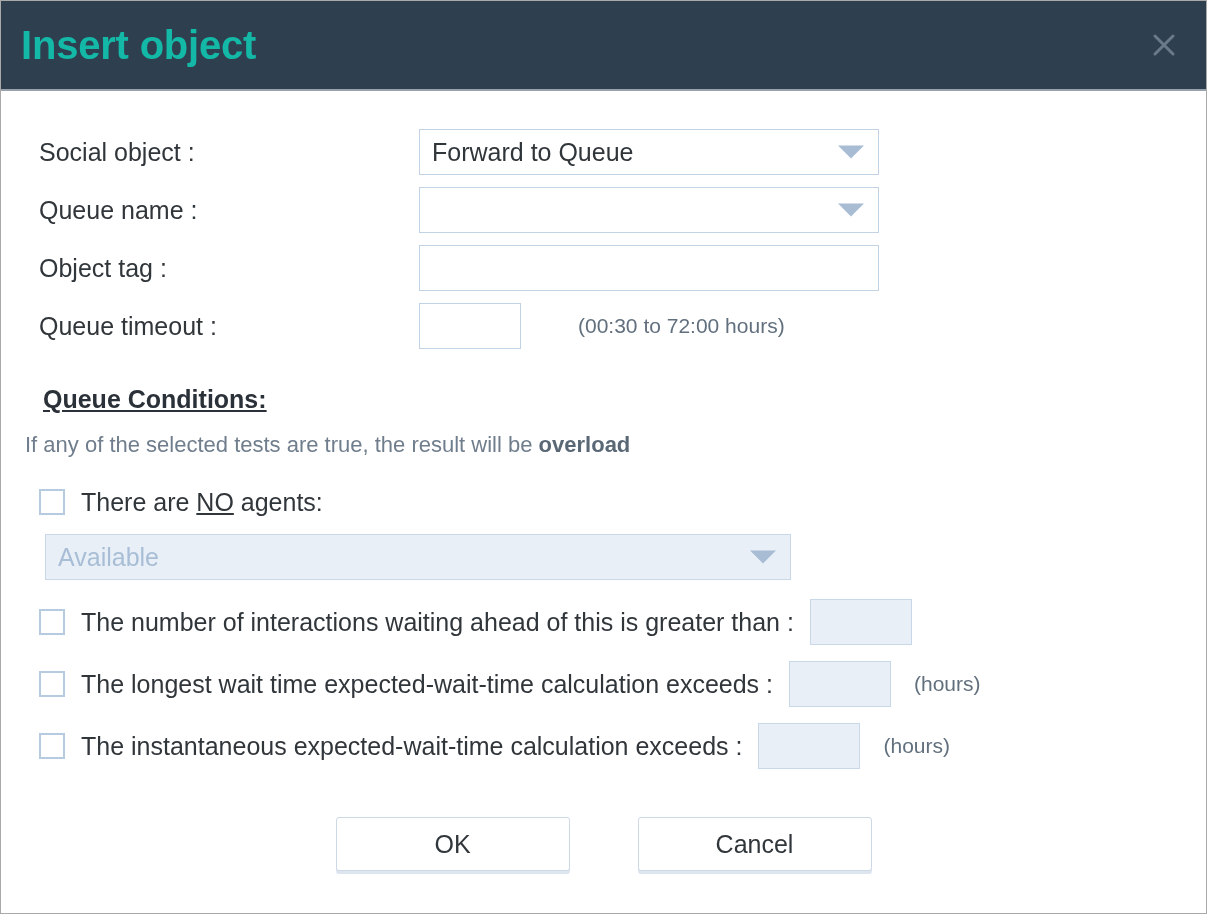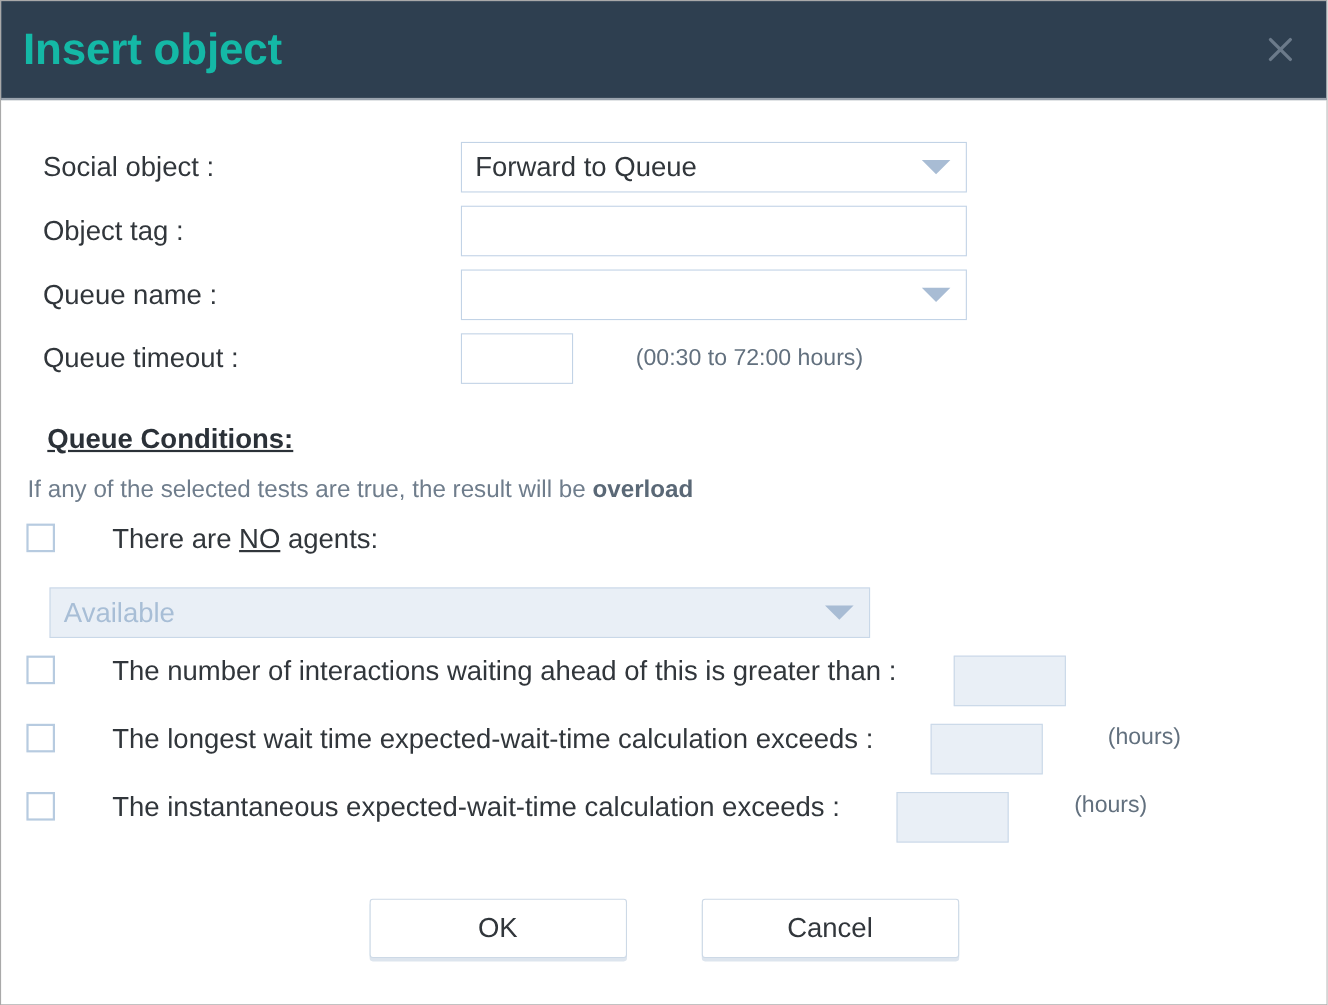--- a/index.html
+++ b/index.html
@@ -135,24 +135,23 @@
     color: #6f7d8c;
     white-space: nowrap;
   }
   .conditions-sub b {
     color: #5a6876;
     font-weight: bold;
   }
 
   .cond-row {
     display: flex;
-    align-items: flex-start;
-    padding-left: 23px;
+    align-items: center;
+    padding-left: 38px;
     height: 52px;
-    gap: 36px;
   }
   .checkbox {
     box-sizing: border-box;
     width: 26px;
     height: 26px;
     border: 2px solid #b7cbe0;
     background: #ffffff;
     flex: 0 0 auto;
     cursor: pointer;
   }
@@ -230,31 +229,31 @@
 
       <div class="form-row">
         <div class="form-label">Social object :</div>
         <div class="field-box wide">
           <span class="field-value">Forward to Queue</span>
           <span class="caret"></span>
         </div>
       </div>
 
       <div class="form-row">
-        <div class="form-label">Object tag :</div>
-        <div class="field-box wide">
-          <span class="field-value"></span>
-        </div>
-      </div>
-
-      <div class="form-row">
         <div class="form-label">Queue name :</div>
         <div class="field-box wide">
           <span class="field-value"></span>
           <span class="caret"></span>
+        </div>
+      </div>
+
+      <div class="form-row">
+        <div class="form-label">Object tag :</div>
+        <div class="field-box wide">
+          <span class="field-value"></span>
         </div>
       </div>
 
       <div class="form-row">
         <div class="form-label">Queue timeout :</div>
         <div class="field-box small">
           <span class="field-value"></span>
         </div>
         <span class="hint">(00:30 to 72:00 hours)</span>
       </div>

